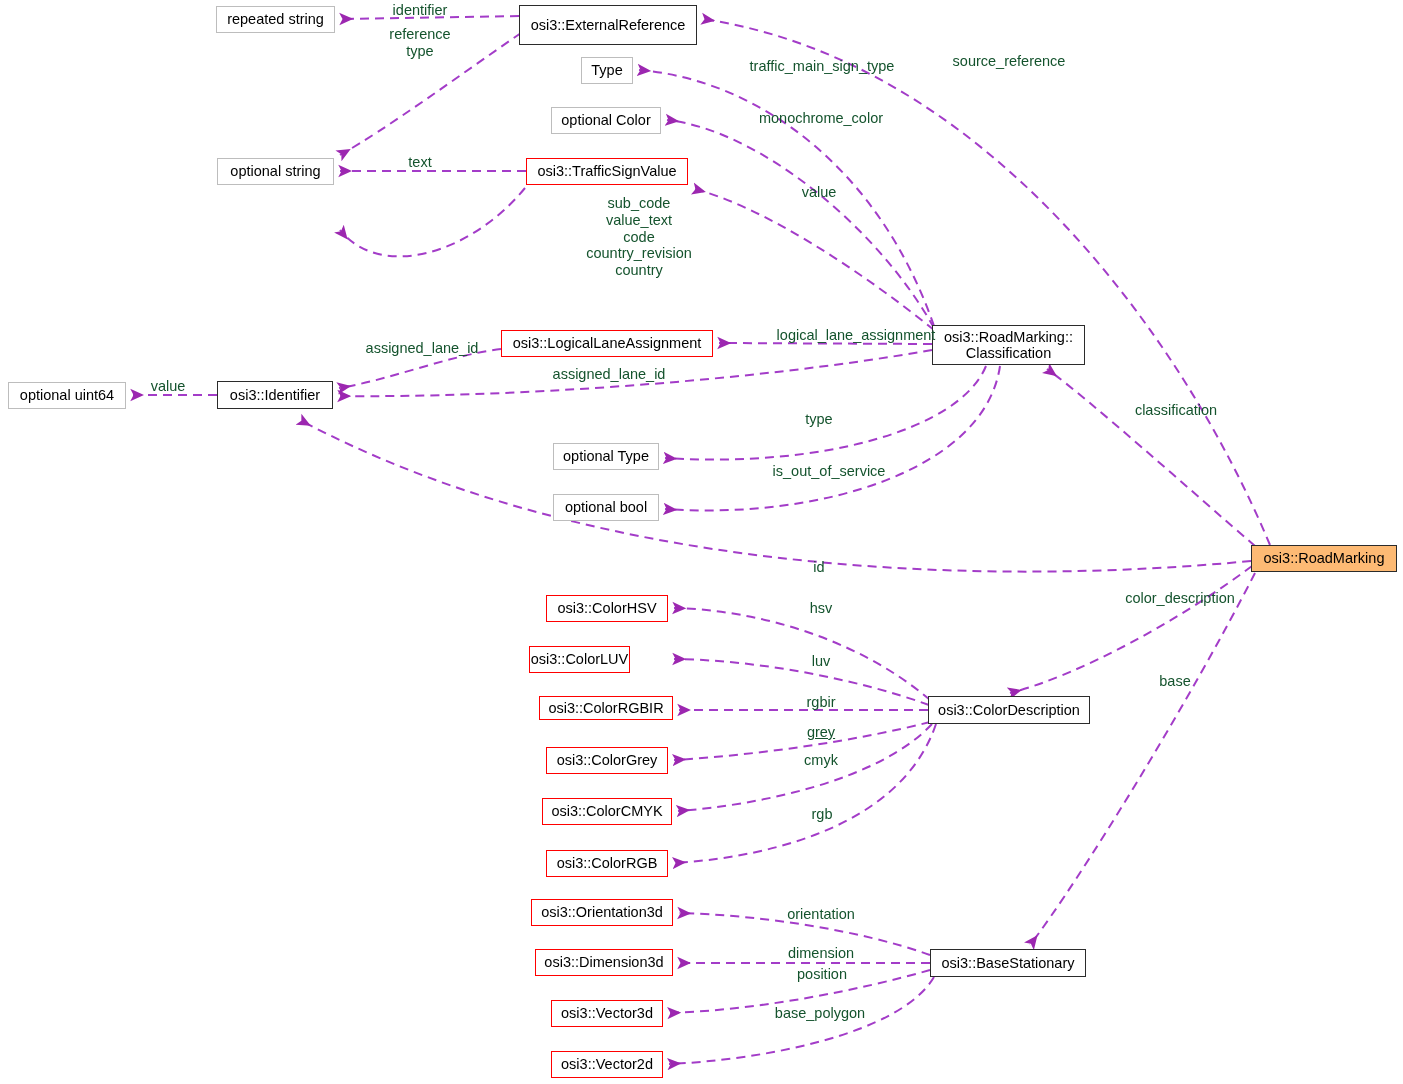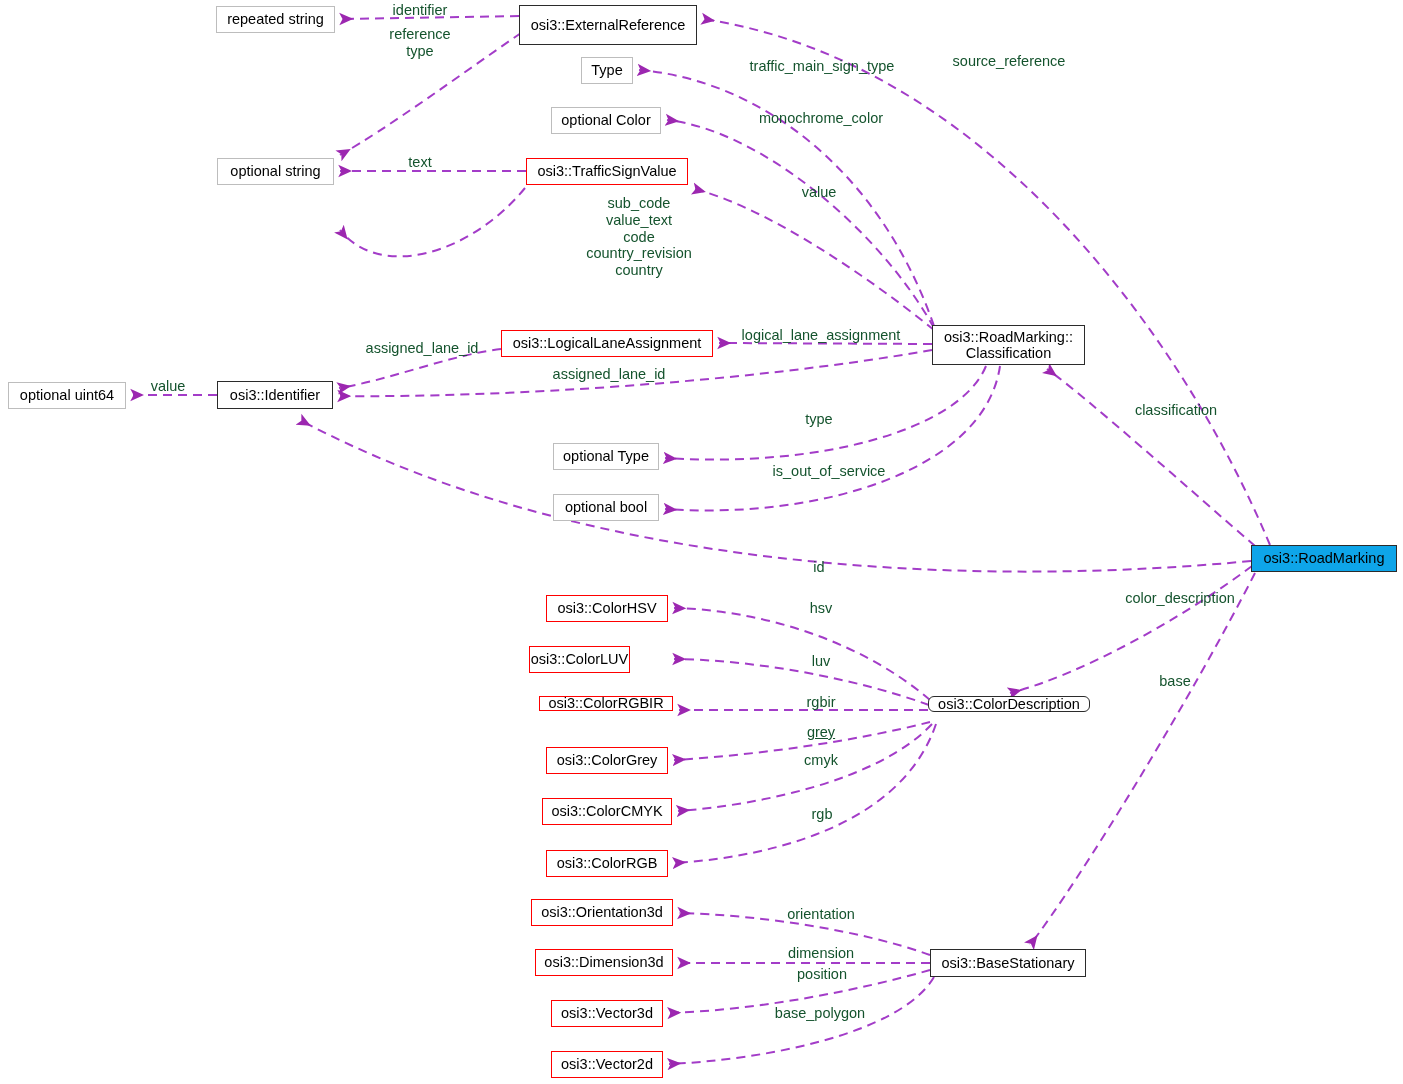--- a/index.html
+++ b/index.html
@@ -45,21 +45,21 @@
     border: 1px solid #bdbdbd;
   }
   .node.red {
     border: 1.6px solid #ff0000;
   }
   .node.black {
     border: 1.6px solid #2b2b2b;
   }
   .node.current {
     border: 1.6px solid #2b2b2b;
-    background: #0ea5e9;
+    background: #fdba74;
   }
   .edge-label {
     position: absolute;
     font-size: 14.5px;
     color: #14532d;
     white-space: pre;
     text-align: center;
     line-height: 1.16;
   }
 </style>
@@ -114,22 +114,22 @@
       <div class="node red" style="left: 501px; top: 330px; width: 212px; height: 27px;">osi3::LogicalLaneAssignment</div>
       <div class="node black" style="left: 932px; top: 325px; width: 153px; height: 40px;">osi3::RoadMarking::
 Classification</div>
       <div class="node plain" style="left: 8px; top: 382px; width: 118px; height: 27px;">optional uint64</div>
       <div class="node black" style="left: 217px; top: 381px; width: 116px; height: 28px;">osi3::Identifier</div>
       <div class="node plain" style="left: 553px; top: 443px; width: 106px; height: 27px;">optional Type</div>
       <div class="node plain" style="left: 553px; top: 494px; width: 106px; height: 27px;">optional bool</div>
       <div class="node current" style="left: 1251px; top: 545px; width: 146px; height: 27px;">osi3::RoadMarking</div>
       <div class="node red" style="left: 546px; top: 595px; width: 122px; height: 27px;">osi3::ColorHSV</div>
       <div class="node red" style="left: 529px; top: 646px; width: 101px; height: 27px;">osi3::ColorLUV</div>
-      <div class="node red" style="left: 539px; top: 696px; width: 134px; height: 15px;">osi3::ColorRGBIR</div>
-      <div class="node black" style="left: 928px; top: 696px; width: 162px; height: 16px; border-radius: 6px;">osi3::ColorDescription</div>
+      <div class="node red" style="left: 539px; top: 696px; width: 134px; height: 24px;">osi3::ColorRGBIR</div>
+      <div class="node black" style="left: 928px; top: 696px; width: 162px; height: 28px;">osi3::ColorDescription</div>
       <div class="node red" style="left: 546px; top: 747px; width: 122px; height: 27px;">osi3::ColorGrey</div>
       <div class="node red" style="left: 542px; top: 798px; width: 130px; height: 27px;">osi3::ColorCMYK</div>
       <div class="node red" style="left: 546px; top: 850px; width: 122px; height: 27px;">osi3::ColorRGB</div>
       <div class="node red" style="left: 531px; top: 899px; width: 142px; height: 27px;">osi3::Orientation3d</div>
       <div class="node red" style="left: 535px; top: 949px; width: 138px; height: 27px;">osi3::Dimension3d</div>
       <div class="node black" style="left: 930px; top: 949px; width: 156px; height: 28px;">osi3::BaseStationary</div>
       <div class="node red" style="left: 551px; top: 1000px; width: 112px; height: 27px;">osi3::Vector3d</div>
       <div class="node red" style="left: 551px; top: 1051px; width: 112px; height: 27px;">osi3::Vector2d</div>
     </div>
   <div id="labels-group">
@@ -139,21 +139,21 @@
       <div class="edge-label" style="left: 946px; top: 53px; width: 126px; text-align: center;">source_reference</div>
       <div class="edge-label" style="left: 740px; top: 58px; width: 164px; text-align: center;">traffic_main_sign_type</div>
       <div class="edge-label" style="left: 750px; top: 110px; width: 142px; text-align: center;">monochrome_color</div>
       <div class="edge-label" style="left: 400px; top: 154px; width: 40px; text-align: center;">text</div>
       <div class="edge-label" style="left: 795px; top: 184px; width: 48px; text-align: center;">value</div>
       <div class="edge-label" style="left: 549px; top: 195px; width: 180px; text-align: center;">sub_code
 value_text
 code
 country_revision
 country</div>
-      <div class="edge-label" style="left: 731px; top: 327px; width: 180px; text-align: center;">logical_lane_assignment</div>
+      <div class="edge-label" style="left: 766px; top: 327px; width: 180px; text-align: center;">logical_lane_assignment</div>
       <div class="edge-label" style="left: 356px; top: 340px; width: 132px; text-align: center;">assigned_lane_id</div>
       <div class="edge-label" style="left: 543px; top: 366px; width: 132px; text-align: center;">assigned_lane_id</div>
       <div class="edge-label" style="left: 144px; top: 378px; width: 48px; text-align: center;">value</div>
       <div class="edge-label" style="left: 1124px; top: 402px; width: 104px; text-align: center;">classification</div>
       <div class="edge-label" style="left: 797px; top: 411px; width: 44px; text-align: center;">type</div>
       <div class="edge-label" style="left: 762px; top: 463px; width: 134px; text-align: center;">is_out_of_service</div>
       <div class="edge-label" style="left: 807px; top: 559px; width: 24px; text-align: center;">id</div>
       <div class="edge-label" style="left: 1113px; top: 590px; width: 134px; text-align: center;">color_description</div>
       <div class="edge-label" style="left: 803px; top: 600px; width: 36px; text-align: center;">hsv</div>
       <div class="edge-label" style="left: 805px; top: 653px; width: 32px; text-align: center;">luv</div>

